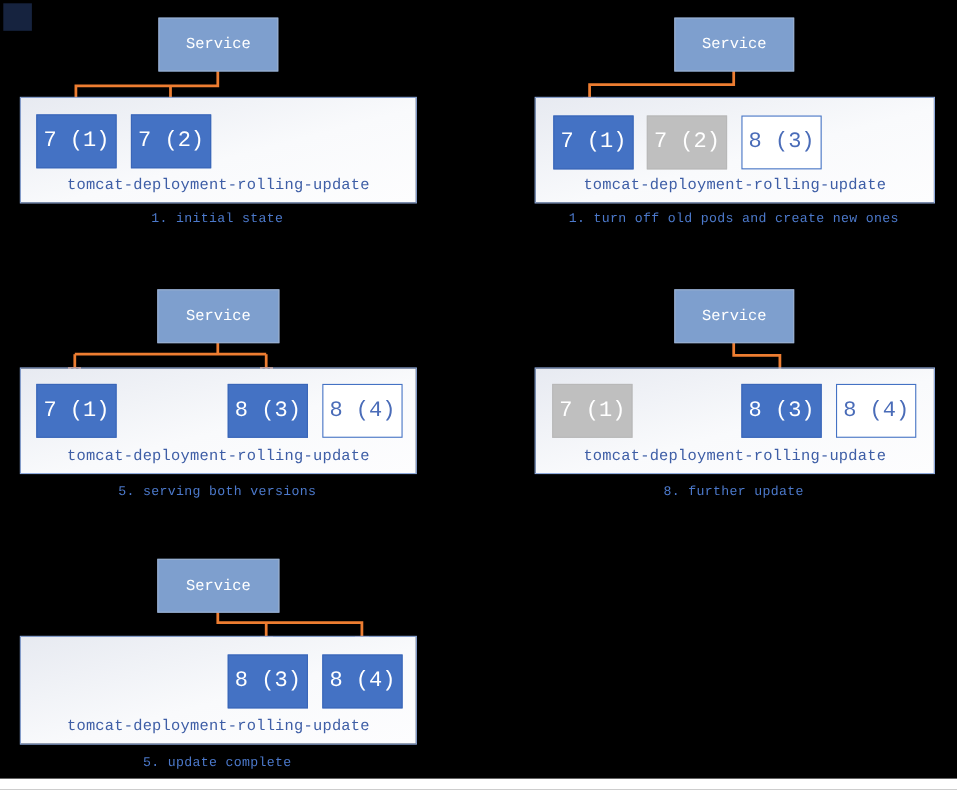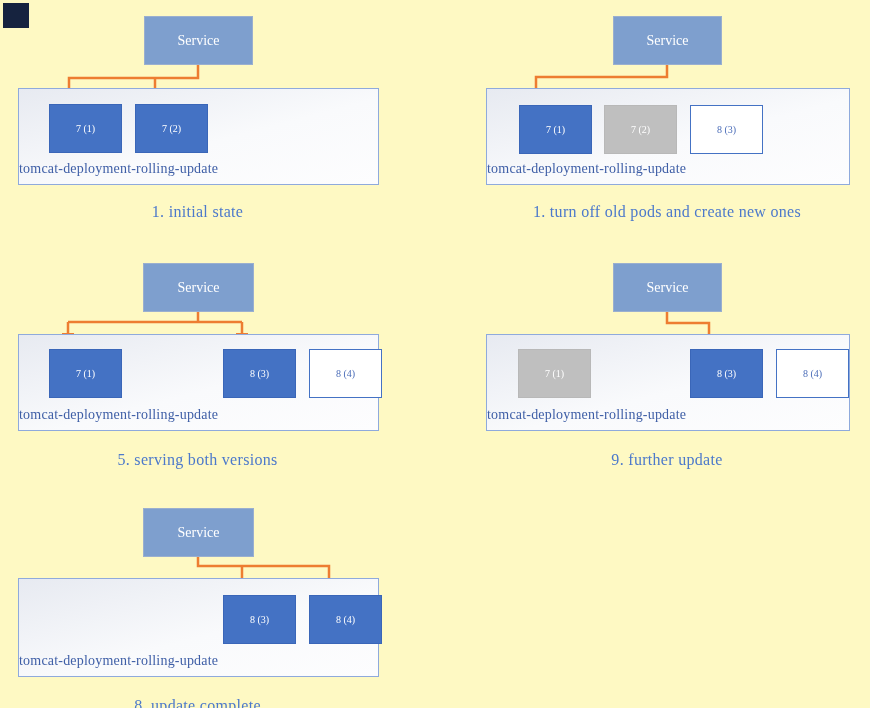--- a/index.html
+++ b/index.html
@@ -1,52 +1,51 @@
 <!DOCTYPE html>
 <html style="--service-fill: #7E9FCE; --pod-active: #4472C4; --pod-terminated: #BFBFBF; --pod-pending-border: #4472C4; --arrow: #ED7D31; --container-border: #8FAADC; --deployment-text: #3E5EA6; --caption-text: #4C79CB;"><head>
 <meta charset="utf-8">
 <title>Rolling Update Diagram</title>
 <style>
   html,body{margin:0;padding:0;background:#fff;}
   .canvas{
-    position:relative;width:870px;height:708px;background:#fef9c3;overflow:hidden;
-    font-family:Liberation Serif, serif;
+    position:relative;width:870px;height:708px;background:#000000;overflow:hidden;
+    font-family:Liberation Mono, monospace;
   }
   .corner-artifact{
     position:absolute;left:3px;top:3px;width:26px;height:25px;
     background:#16233F;
   }
   svg.arrows{position:absolute;left:0;top:0;pointer-events:none;}
   svg.arrows path{stroke:var(--arrow,#ED7D31);stroke-width:2.5;fill:none;}
   .service{
     position:absolute;display:flex;align-items:center;justify-content:center;
     background:var(--service-fill,#7E9FCE);border:1px solid #9AAFCF;
     color:#fff;font-size:14px;
   }
   .deployment{
     position:absolute;
     border:1.5px solid var(--container-border,#8FAADC);
     background:linear-gradient(to bottom right,#E7EAF1 0%,#F9FAFC 55%,#FDFDFE 100%);
   }
   .pod{
     position:absolute;width:71px;height:47px;
     display:flex;align-items:center;justify-content:center;
-    font-size:10px;
-    margin-left:16px;
+    font-size:20px;
   }
   .pod.active{background:var(--pod-active,#4472C4);border:1px solid #3A66B8;color:#fff;}
   .pod.terminated{background:var(--pod-terminated,#BFBFBF);border:1px solid #B8B8B8;color:#fff;}
   .pod.pending{background:#fff;border:1.5px solid var(--pod-pending-border,#4472C4);color:#4A6CB8;}
   .dep-label{
-    position:absolute;left:0;right:0;bottom:7px;text-align:left;
+    position:absolute;left:0;right:0;bottom:7px;text-align:center;
     color:var(--deployment-text,#3E5EA6);font-size:14px;letter-spacing:0.2px;
   }
   .caption{
     position:absolute;text-align:center;
-    color:var(--caption-text,#4C79CB);font-size:16px;letter-spacing:0.3px;margin-top:11px;
+    color:var(--caption-text,#4C79CB);font-size:12px;letter-spacing:0.3px;
   }
 </style>
 </head>
 <body>
 
 <div class="canvas">
 
   <div class="corner-artifact"></div>
 
   <svg class="arrows" width="870" height="718" viewBox="0 0 870 718">
@@ -128,29 +127,29 @@
       <span>7 (1)</span>
     </div>
     <div class="pod active" style="left:187px;top:14px">
       <span>8 (3)</span>
     </div>
     <div class="pod pending" style="left:273px;top:14px">
       <span>8 (4)</span>
     </div>
     <div class="dep-label">tomcat-deployment-rolling-update</div>
   </div>
-  <div class="caption" style="left:486px;top:440px;width:362px">9. further update</div>
+  <div class="caption" style="left:486px;top:440px;width:362px">8. further update</div>
 
   <div class="service" style="left:143px;top:508px;width:109px;height:47px">
     <span>Service</span>
   </div>
   <div class="deployment" style="left:18px;top:578px;width:359px;height:97px">
     <div class="pod active" style="left:188px;top:16px">
       <span>8 (3)</span>
     </div>
     <div class="pod active" style="left:274px;top:16px">
       <span>8 (4)</span>
     </div>
     <div class="dep-label">tomcat-deployment-rolling-update</div>
   </div>
-  <div class="caption" style="left:18px;top:686px;width:359px">8. update complete</div>
+  <div class="caption" style="left:18px;top:686px;width:359px">5. update complete</div>
 
 </div>
 
 </body></html>

